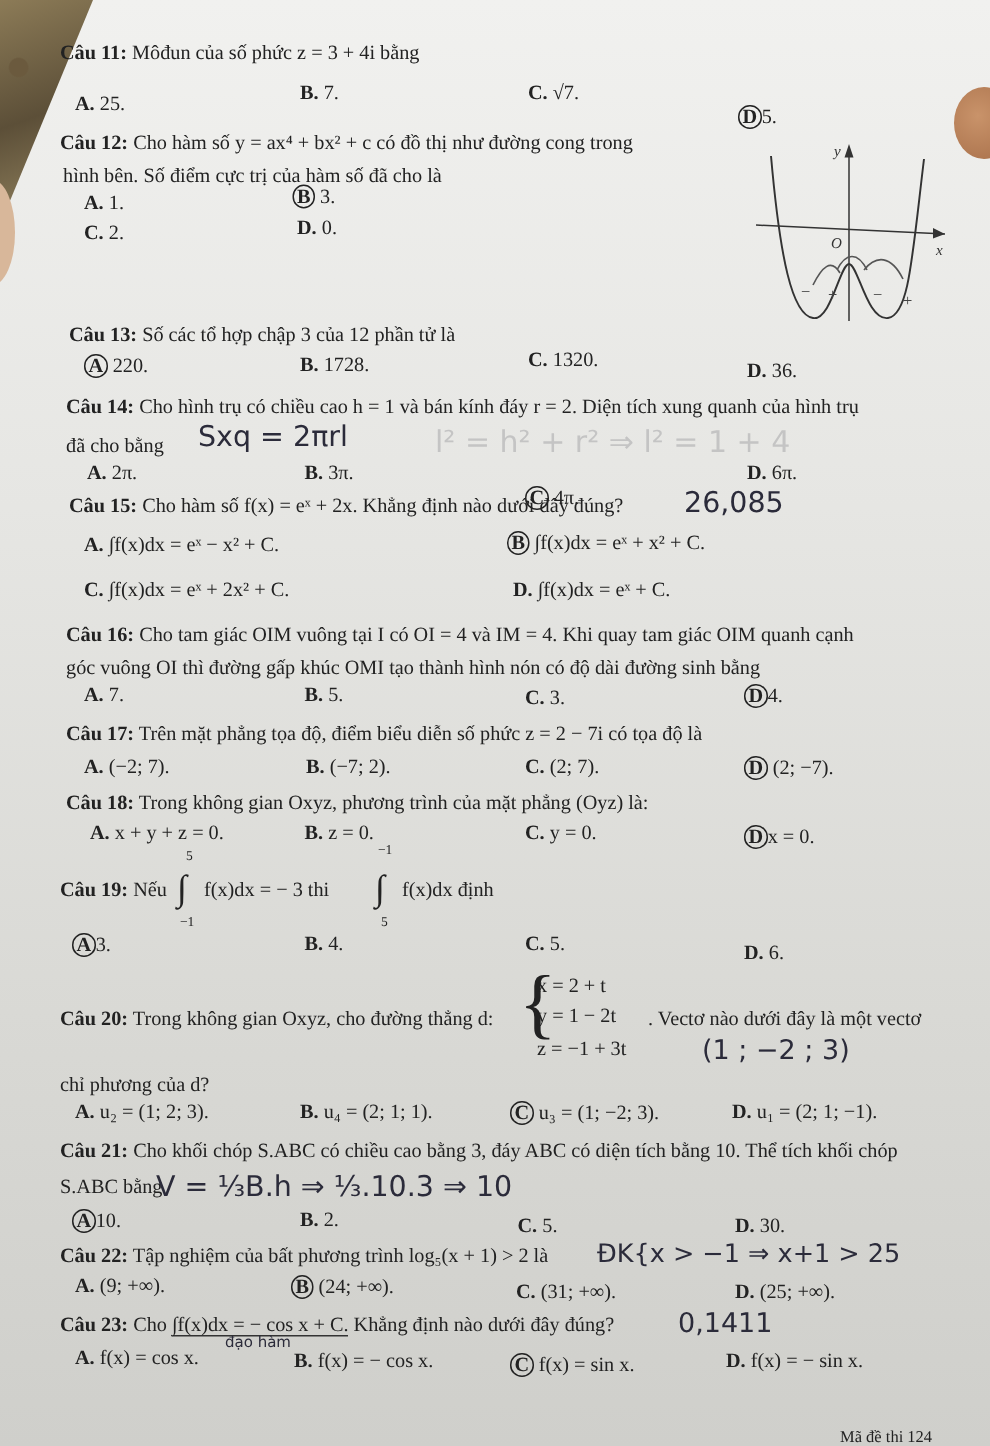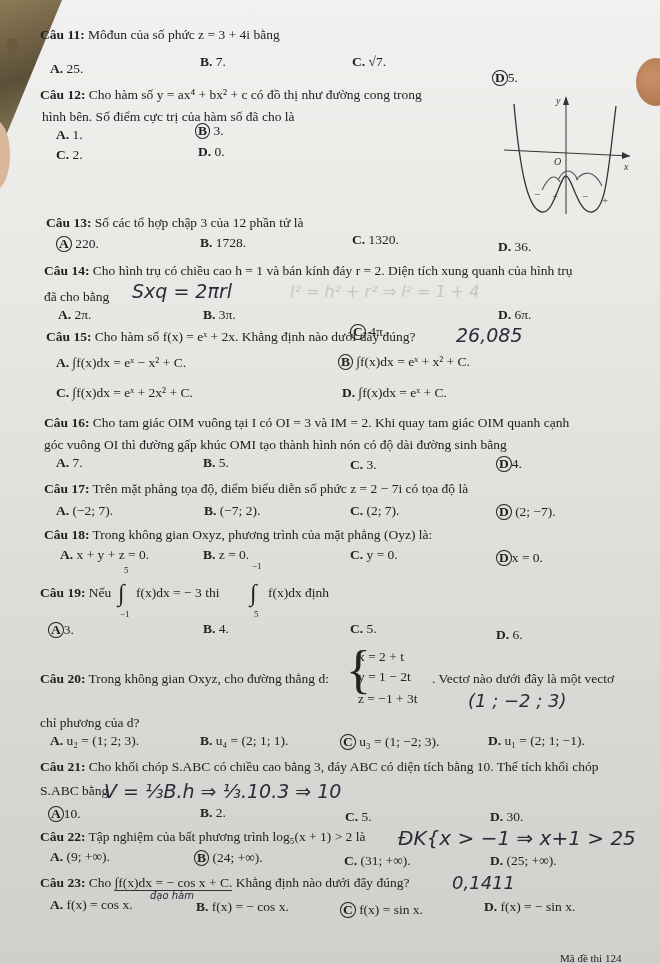--- a/index.html
+++ b/index.html
@@ -11,21 +11,21 @@
       radial-gradient(circle at 60% 60%,#3a3328 0 5px,transparent 6px),
       radial-gradient(circle at 35% 80%,#8a7a55 0 6px,transparent 7px),
       linear-gradient(160deg,#8c7b57,#5c4f38 50%,#9a8a64);
     clip-path:polygon(0 0,62px 0,0 150px);}
   .finger-left{position:absolute;left:-20px;top:120px;width:30px;height:70px;border-radius:50%;
     background:#d8b79a;}
   .finger-right{position:absolute;left:636px;top:58px;width:40px;height:48px;border-radius:50%;
     background:radial-gradient(circle at 40% 40%,#c9936a,#a8704a);}
   .t{position:absolute;font-size:13.5px;white-space:nowrap;line-height:1.1;}
   .b{font-weight:bold;}
-  .hw{position:absolute;font-family:"DejaVu Sans",sans-serif;color:#2b2b3a;font-size:19px;white-space:nowrap;font-style:italic;}
+  .hw{position:absolute;font-family:"DejaVu Sans",sans-serif;color:#2b2b3a;font-size:19px;white-space:nowrap;}
   .hw.faint{color:#c4c4c4;}
   .circ{display:inline-block;border:1.6px solid #222;border-radius:50%;padding:0 2px;line-height:1;}
   .graph{position:absolute;left:490px;top:92px;width:150px;height:126px;}
   .ul{border-bottom:1px solid #333;}
 </style>
 </head>
 <body>
 
 <div class="stone"></div>
 <div class="finger-left"></div>
@@ -62,34 +62,34 @@
 
 <div class="t" style="left:46px;top:216px"><span class="b">Câu 13:</span> <span>Số các tổ hợp chập 3 của 12 phần tử là</span></div>
 <div class="t" style="left:56px;top:236px"><span class="circ b">A</span> <span>220.</span></div>
 <div class="t" style="left:200px;top:236px"><span class="b">B.</span> <span>1728.</span></div>
 <div class="t" style="left:352px;top:233px"><span class="b">C.</span> <span>1320.</span></div>
 <div class="t" style="left:498px;top:240px"><span class="b">D.</span> <span>36.</span></div>
 
 <div class="t" style="left:44px;top:264px"><span class="b">Câu 14:</span> <span>Cho hình trụ có chiều cao h = 1 và bán kính đáy r = 2. Diện tích xung quanh của hình trụ</span></div>
 <div class="t" style="left:44px;top:290px">đã cho bằng</div>
 <div class="hw" style="left:132px;top:280px">Sxq = 2πrl</div>
-<div class="hw faint" style="left:290px;top:282px;font-size:16px">l² = h² + r² ⇒ l² = 1 + 4</div>
+<div class="hw faint" style="left:290px;top:282px;font-size:20px">l² = h² + r² ⇒ l² = 1 + 4</div>
 <div class="t" style="left:58px;top:308px"><span class="b">A.</span> <span>2π.</span></div>
 <div class="t" style="left:203px;top:308px"><span class="b">B.</span> <span>3π.</span></div>
 <div class="t" style="left:350px;top:324px"><span class="circ b">C</span> <span>4π.</span></div>
 <div class="t" style="left:498px;top:308px"><span class="b">D.</span> <span>6π.</span></div>
 
 <div class="t" style="left:46px;top:330px"><span class="b">Câu 15:</span> <span>Cho hàm số f(x) = eˣ + 2x. Khẳng định nào dưới đây đúng?</span></div>
 <div class="hw" style="left:456px;top:324px">26,085</div>
 <div class="t" style="left:56px;top:356px"><span class="b">A.</span> <span>∫f(x)dx = eˣ − x² + C.</span></div>
 <div class="t" style="left:338px;top:354px"><span class="circ b">B</span> <span>∫f(x)dx = eˣ + x² + C.</span></div>
 <div class="t" style="left:56px;top:386px"><span class="b">C.</span> <span>∫f(x)dx = eˣ + 2x² + C.</span></div>
 <div class="t" style="left:342px;top:386px"><span class="b">D.</span> <span>∫f(x)dx = eˣ + C.</span></div>
 
-<div class="t" style="left:44px;top:416px"><span class="b">Câu 16:</span> <span>Cho tam giác OIM vuông tại I có OI = 3 và IM = 2. Khi quay tam giác OIM quanh cạnh</span></div>
+<div class="t" style="left:44px;top:416px"><span class="b">Câu 16:</span> <span>Cho tam giác OIM vuông tại I có OI = 4 và IM = 4. Khi quay tam giác OIM quanh cạnh</span></div>
 <div class="t" style="left:44px;top:438px">góc vuông OI thì đường gấp khúc OMI tạo thành hình nón có độ dài đường sinh bằng</div>
 <div class="t" style="left:56px;top:456px"><span class="b">A.</span> <span>7.</span></div>
 <div class="t" style="left:203px;top:456px"><span class="b">B.</span> <span>5.</span></div>
 <div class="t" style="left:350px;top:458px"><span class="b">C.</span> <span>3.</span></div>
 <div class="t" style="left:496px;top:456px"><span class="circ b">D</span><span>4.</span></div>
 
 <div class="t" style="left:44px;top:482px"><span class="b">Câu 17:</span> <span>Trên mặt phẳng tọa độ, điểm biểu diễn số phức z = 2 − 7i có tọa độ là</span></div>
 <div class="t" style="left:56px;top:504px"><span class="b">A.</span> <span>(−2; 7).</span></div>
 <div class="t" style="left:204px;top:504px"><span class="b">B.</span> <span>(−7; 2).</span></div>
 <div class="t" style="left:350px;top:504px"><span class="b">C.</span> <span>(2; 7).</span></div>
@@ -130,21 +130,21 @@
 
 <div class="t" style="left:40px;top:760px"><span class="b">Câu 21:</span> <span>Cho khối chóp S.ABC có chiều cao bằng 3, đáy ABC có diện tích bằng 10. Thể tích khối chóp</span></div>
 <div class="t" style="left:40px;top:784px">S.ABC bằng</div>
 <div class="hw" style="left:104px;top:780px">V = ⅓B.h ⇒ ⅓.10.3 ⇒ 10</div>
 <div class="t" style="left:48px;top:806px"><span class="circ b">A</span><span>10.</span></div>
 <div class="t" style="left:200px;top:806px"><span class="b">B.</span> <span>2.</span></div>
 <div class="t" style="left:345px;top:810px"><span class="b">C.</span> <span>5.</span></div>
 <div class="t" style="left:490px;top:810px"><span class="b">D.</span> <span>30.</span></div>
 
 <div class="t" style="left:40px;top:830px"><span class="b">Câu 22:</span> <span>Tập nghiệm của bất phương trình log₅(x + 1) &gt; 2 là</span></div>
-<div class="hw" style="left:398px;top:826px;font-size:20px">ĐK{x &gt; −1  ⇒ x+1 &gt; 25</div>
+<div class="hw" style="left:398px;top:826px;font-size:17px">ĐK{x &gt; −1  ⇒ x+1 &gt; 25</div>
 <div class="t" style="left:50px;top:850px"><span class="b">A.</span> <span>(9; +∞).</span></div>
 <div class="t" style="left:194px;top:850px"><span class="circ b">B</span> <span>(24; +∞).</span></div>
 <div class="t" style="left:344px;top:854px"><span class="b">C.</span> <span>(31; +∞).</span></div>
 <div class="t" style="left:490px;top:854px"><span class="b">D.</span> <span>(25; +∞).</span></div>
 
 <div class="t" style="left:40px;top:876px"><span class="b">Câu 23:</span> <span>Cho</span> <span class="ul">∫f(x)dx = − cos x + C.</span> <span>Khẳng định nào dưới đây đúng?</span></div>
 <div class="hw" style="left:452px;top:872px;font-size:18px">0,1411</div>
 <div class="hw" style="left:150px;top:890px;font-size:10px">đạo hàm</div>
 <div class="t" style="left:50px;top:898px"><span class="b">A.</span> <span>f(x) = cos x.</span></div>
 <div class="t" style="left:196px;top:900px"><span class="b">B.</span> <span>f(x) = − cos x.</span></div>

